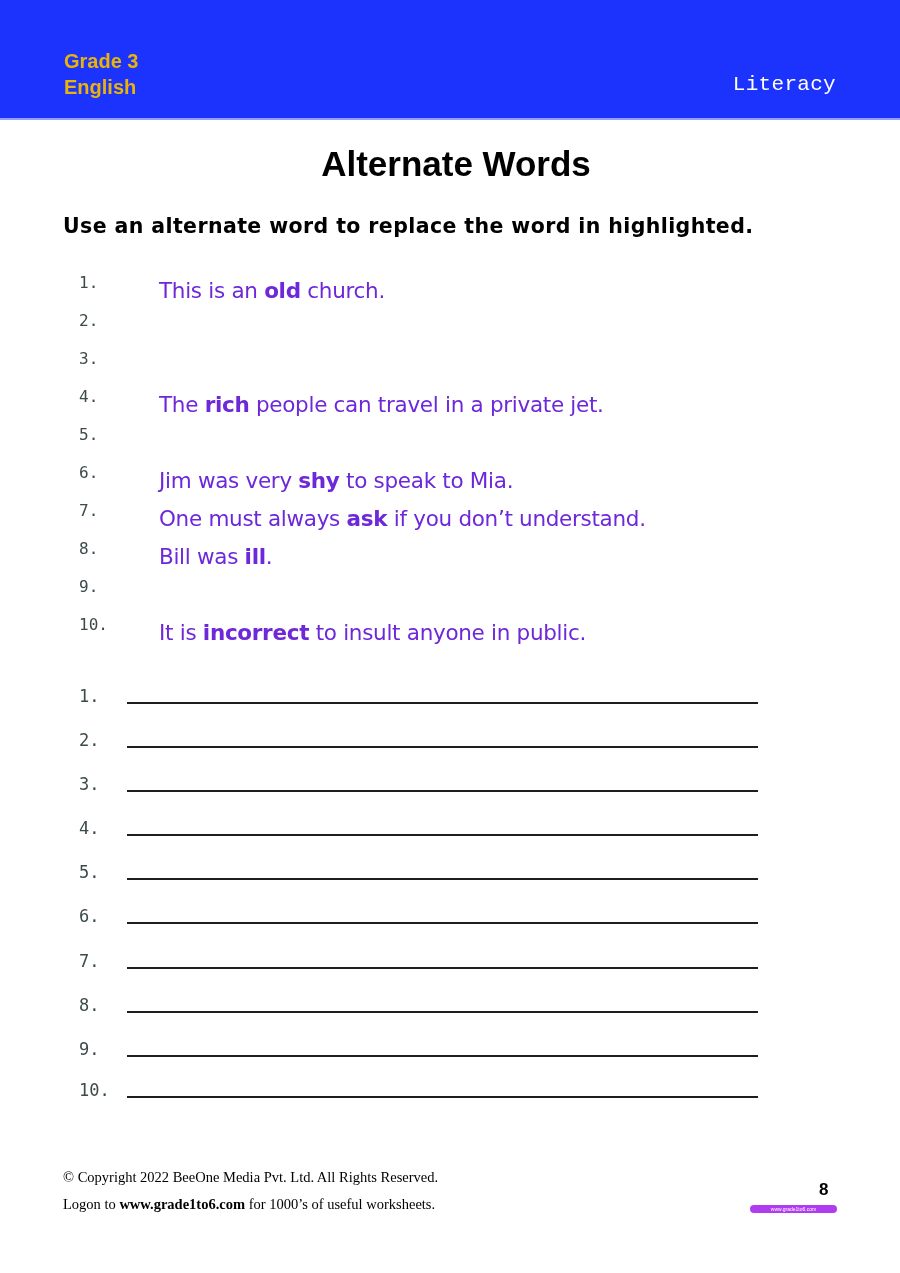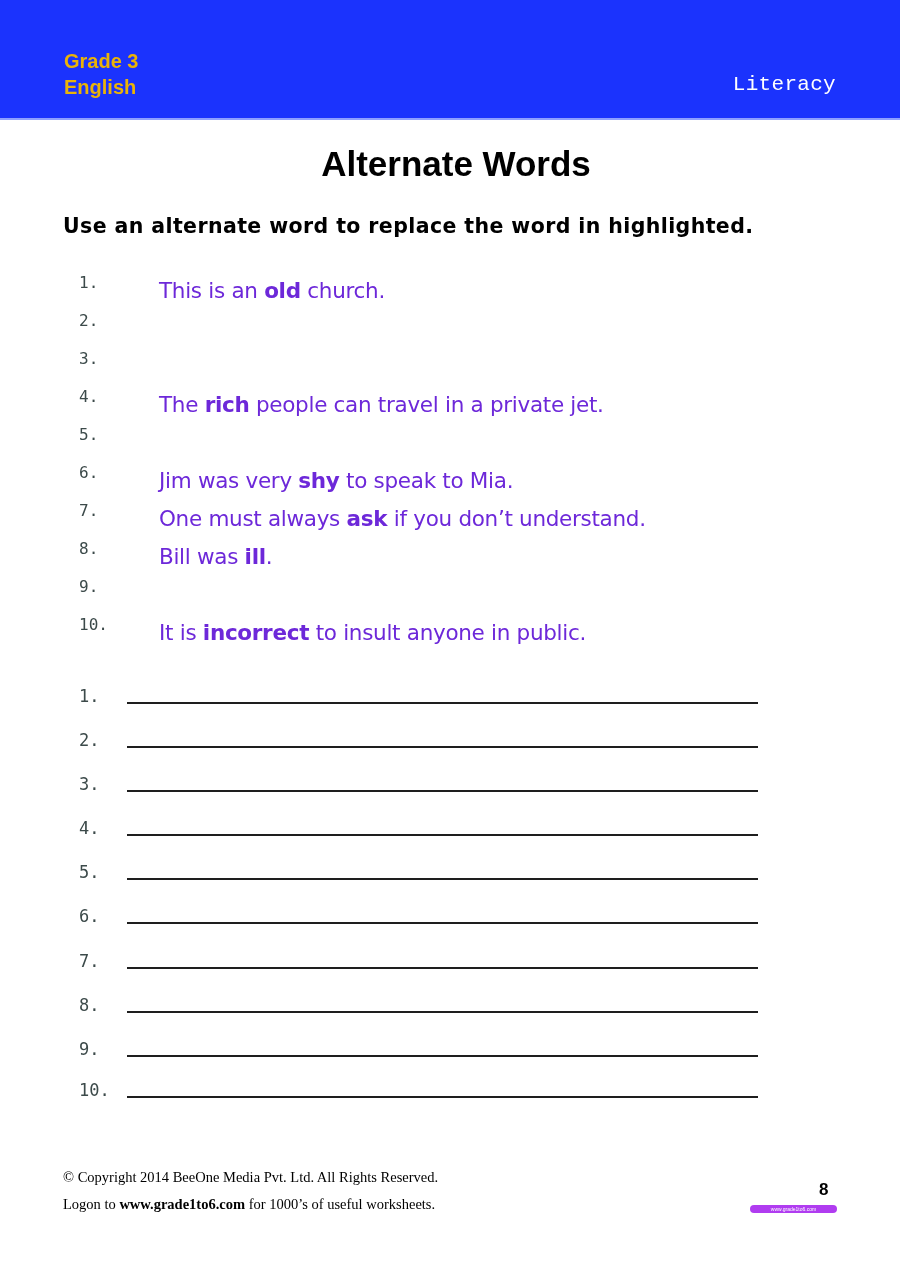--- a/index.html
+++ b/index.html
@@ -134,16 +134,16 @@
   <div class="a-item" style="top:1039px">
     <span class="a-num" style="top:0">9.</span>
     <div class="a-line" style="top:16px"></div>
   </div>
   <div class="a-item" style="top:1080px">
     <span class="a-num" style="top:0">10.</span>
     <div class="a-line" style="top:16px"></div>
   </div>
 </div>
 
-<div class="footer-copy">© Copyright 2014 BeeOne Media Pvt. Ltd. All Rights Reserved.</div>
+<div class="footer-copy">© Copyright 2022 BeeOne Media Pvt. Ltd. All Rights Reserved.</div>
 <div class="footer-logon"><span>Logon to </span><b>www.grade1to6.com</b><span> for 1000’s of useful worksheets.</span></div>
 <div class="page-num">8</div>
 <div class="site-badge">www.grade1to6.com</div>
 
 </body></html>

